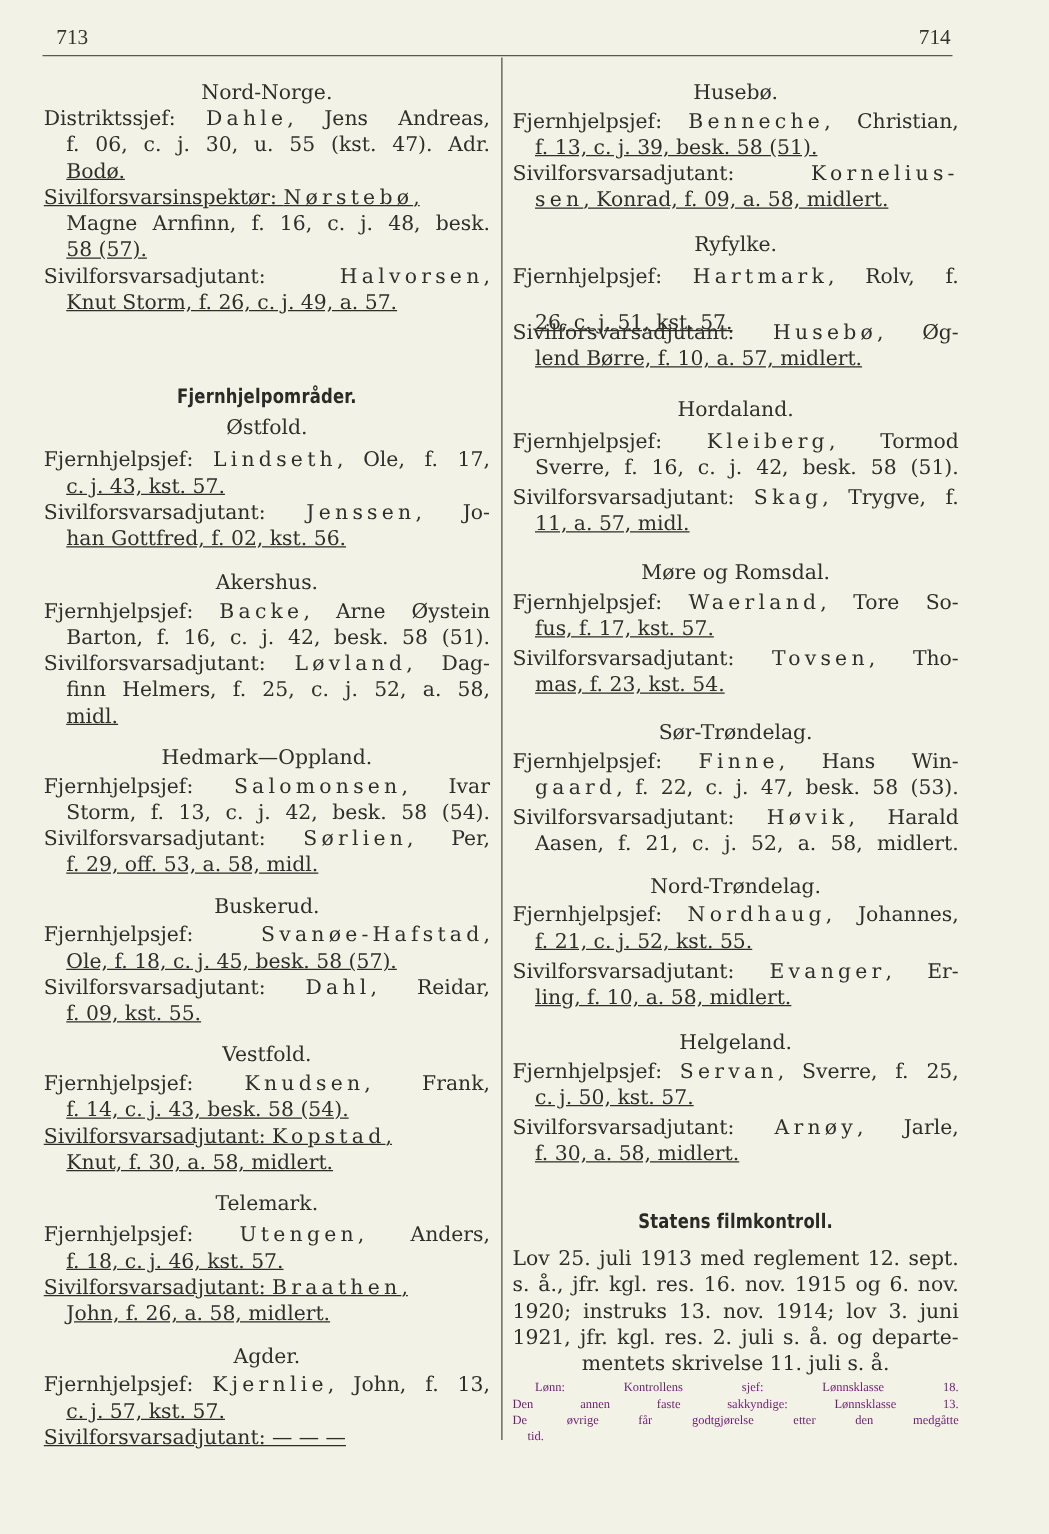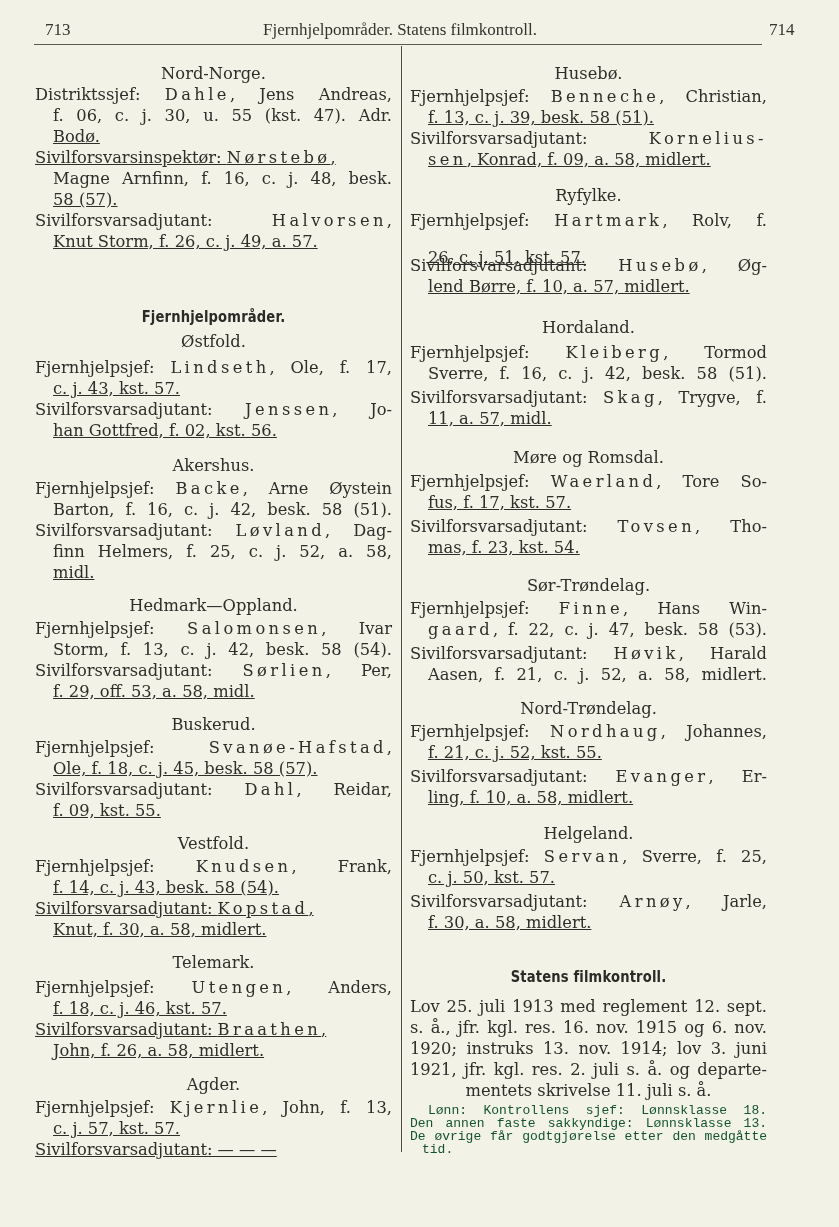--- a/index.html
+++ b/index.html
@@ -19,21 +19,21 @@
       position: absolute;
       top: 18px;
       left: 0;
       width: 839px;
       height: 24px;
       font-family: "Liberation Serif", "DejaVu Serif", serif;
       font-size: 17px;
       color: #34342f;
     }
     .running-head .pg-left { position: absolute; left: 45px; top: 2px; }
-    .running-head .pg-right { position: absolute; left: 769px; top: 2px; text-align: center; }
+    .running-head .pg-right { position: absolute; left: 735px; top: 2px; text-align: center; }
     .running-head .title { position: absolute; left: 0; width: 800px; text-align: center; top: 2px; }
     .head-rule {
       position: absolute;
       top: 44px;
       left: 34px;
       width: 728px;
       height: 1px;
       background: #5a5a52;
     }
     .col-divider {
@@ -84,37 +84,36 @@
       letter-spacing: 0.2px;
       transform: scaleX(0.82);
       transform-origin: center;
       color: #2a2a26;
     }
     .sp { letter-spacing: 3.4px; }
     .small {
       position: absolute;
       left: 0;
       width: 100%;
-      font-family: Liberation Mono, monospace;
-      font-size: 13px;
+      font-family: Liberation Serif, serif;
+      font-size: 10px;
       line-height: 13.5px;
       white-space: nowrap;
       text-align: justify;
       text-align-last: justify;
-      color: #14532d;
+      color: #701a75;
     }
     .small.first { left: 18px; width: calc(100% - 18px); }
     .small.last { text-align-last: left; margin-left: 12px; }
   </style>
 </head>
 <body>
 
 <div class="running-head">
   <span class="pg-left">713</span>
-  <span class="title">Fjernhjelpområder.  Statens filmkontroll.</span>
   <span class="pg-right">714</span>
 </div>
 <div class="head-rule"></div>
 <div class="col-divider"></div>
 
 <div class="column col-left">
 
   <div class="sub-head" style="top:64px">Nord-Norge.</div>
   <div class="line" style="top:85px">Distriktssjef: <span class="sp">Dahle</span>, Jens Andreas,</div>
   <div class="line indent" style="top:106px">f. 06, c. j. 30, u. 55 (kst. 47). Adr.</div>

